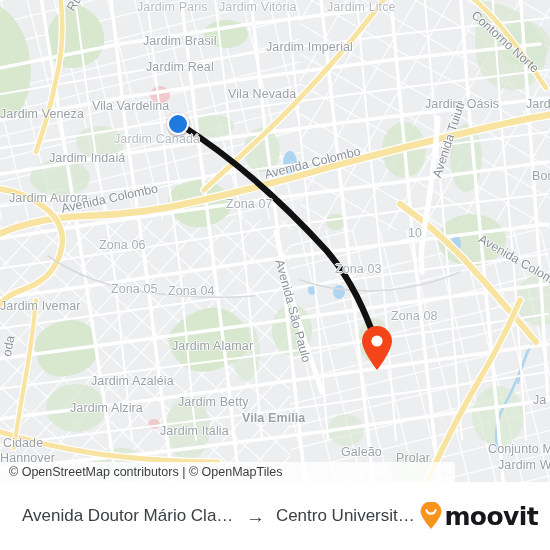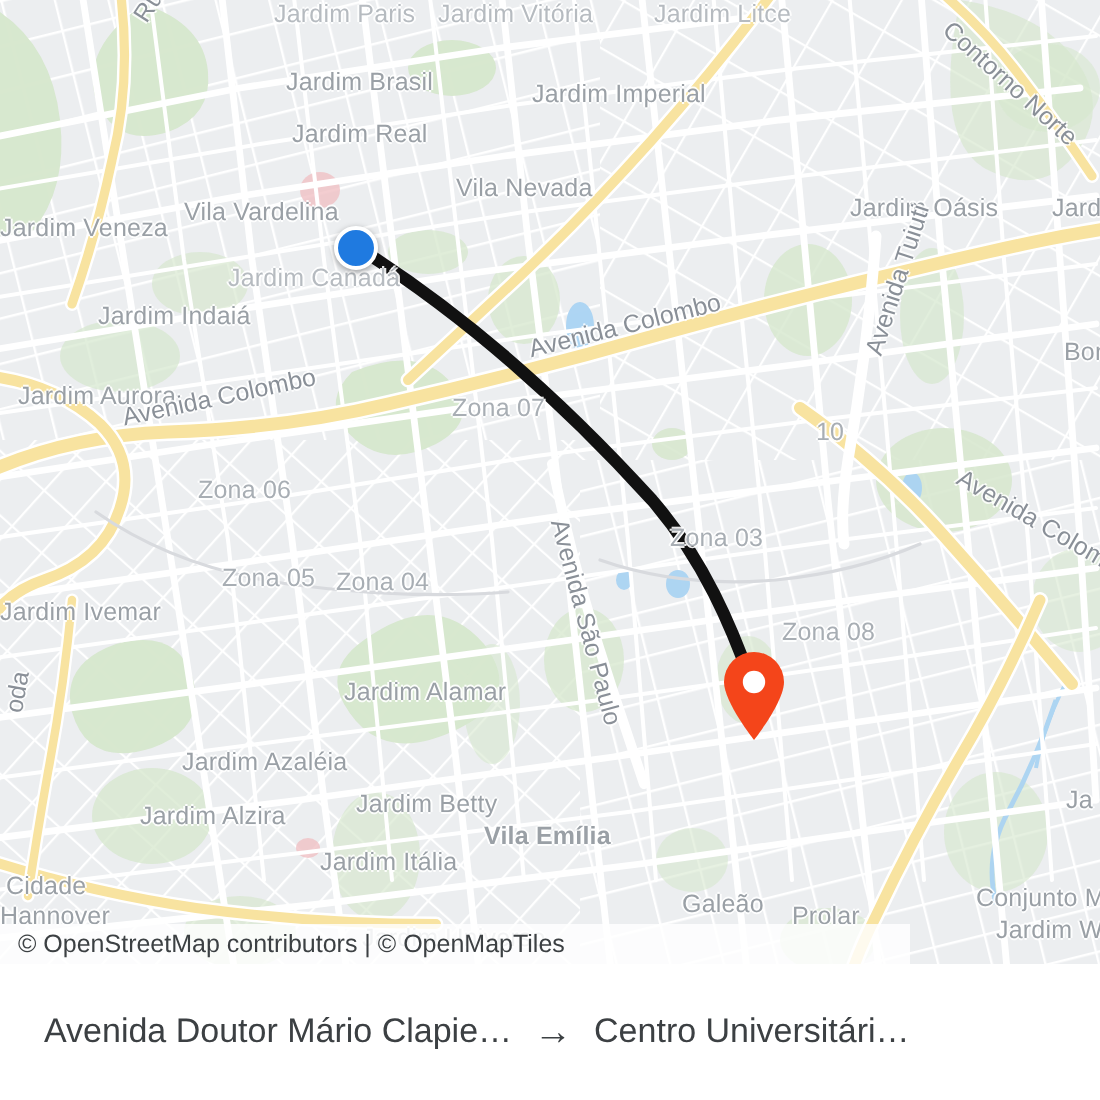--- a/index.html
+++ b/index.html
@@ -337,21 +337,21 @@
         <div class="plabel" style="left: 49px; top: 152px;">Jardim Indaiá</div>
         <div class="plabel" style="left: 532px; top: 170px;">Bom</div>
         <div class="plabel" style="left: 9px; top: 192px;">Jardim Aurora</div>
         <div class="rlabel" style="left: 60px; top: 202px; transform-origin: left top; transform: rotate(-12deg);">Avenida Colombo</div>
         <div class="rlabel" style="left: 263px; top: 168px; transform-origin: left top; transform: rotate(-14deg);">Avenida Colombo</div>
         <div class="rlabel" style="left: 483px; top: 232px; transform-origin: left top; transform: rotate(30deg);">Avenida Colombo</div>
         <div class="rlabel" style="left: 430px; top: 175px; transform-origin: left top; transform: rotate(-72deg);">Avenida Tuiuti</div>
         <div class="rlabel" style="left: 286px; top: 258px; transform-origin: left top; transform: rotate(75deg);">Avenida São Paulo</div>
         <div class="plabel zone" style="left: 226px; top: 198px;">Zona 07</div>
         <div class="plabel zone" style="left: 99px; top: 239px;">Zona 06</div>
-        <div class="plabel zone" style="left: 388px; top: 210px; padding-left: 20px;">10</div>
+        <div class="plabel zone" style="left: 388px; top: 227px; padding-left: 20px;">10</div>
         <div class="plabel zone" style="left: 335px; top: 263px;">Zona 03</div>
         <div class="plabel zone" style="left: 111px; top: 283px;">Zona 05</div>
         <div class="plabel zone" style="left: 168px; top: 285px;">Zona 04</div>
         <div class="plabel zone" style="left: 391px; top: 310px;">Zona 08</div>
         <div class="plabel" style="left: 0px; top: 300px;">Jardim Ivemar</div>
         <div class="plabel" style="left: 172px; top: 340px;">Jardim Alamar</div>
         <div class="plabel" style="left: 178px; top: 364px; margin-top: 32px;">Jardim Betty</div>
         <div class="plabel" style="left: 67px; top: 375px; margin-left: 24px;">Jardim Azaléia</div>
         <div class="plabel" style="left: 242px; top: 412px; font-weight: bold;">Vila Emília</div>
         <div class="plabel" style="left: 533px; top: 394px;">Ja</div>
@@ -380,15 +380,22 @@
     <div id="attribution">
       <span>© OpenStreetMap contributors | © OpenMapTiles</span>
     </div>
   </div>
 
   <div id="footer">
     <div id="route-origin" class="route-text">Avenida Doutor Mário Clapie…</div>
     <div id="route-arrow">→</div>
     <div id="route-dest" class="route-text">Centro Universitári…</div>
 
+    <div id="brand">
+      <svg width="24" height="28" viewBox="0 0 24 28">
+        <path d="M12 27 C12 27 1.6 15.4 1.6 9.6 A10.4 10.4 0 0 1 22.4 9.6 C22.4 15.4 12 27 12 27 Z" fill="#f7941e"></path>
+        <path d="M7.4 8.2 a4.8 4.8 0 0 0 9.2 0" fill="none" stroke="#ffffff" stroke-width="2.1" stroke-linecap="round"></path>
+      </svg>
+      <span id="brand-wordmark">moovit</span>
+    </div>
   </div>
 
 </div>
 
 </body></html>

